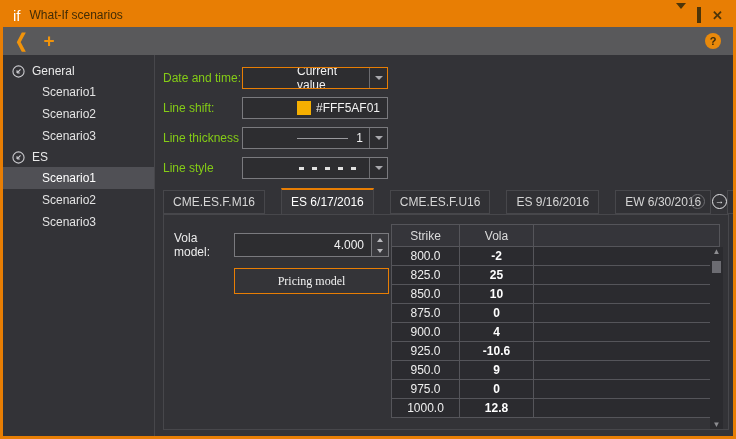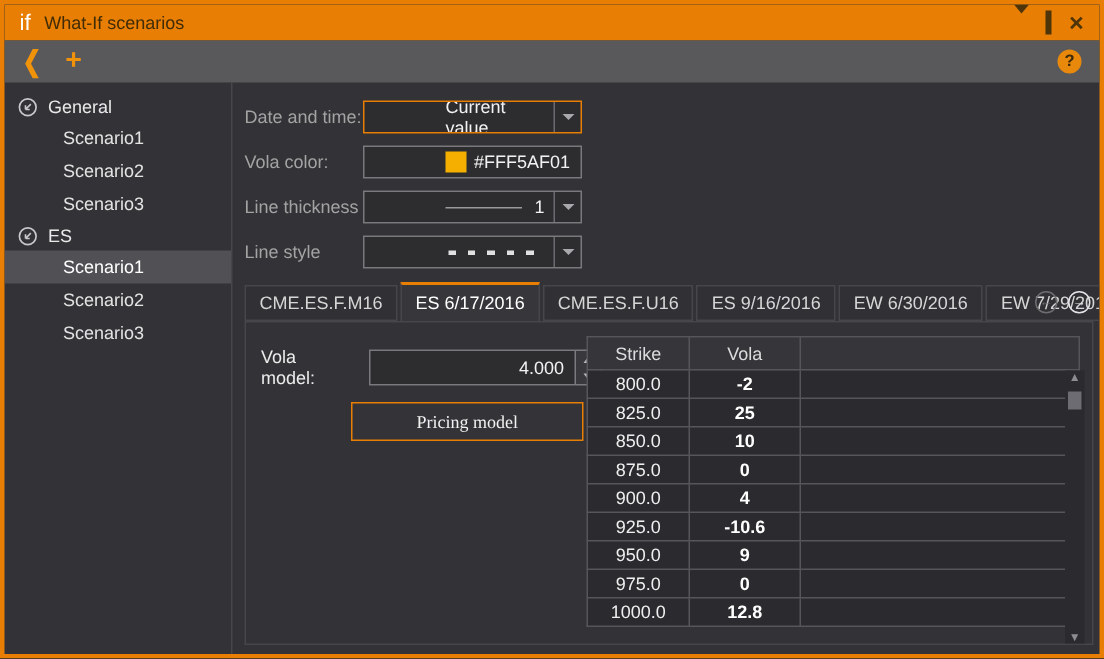--- a/index.html
+++ b/index.html
@@ -45,21 +45,21 @@
   .sidebar{ width:152px; flex:0 0 auto; border-right:1px solid #47474b; padding-top:6px; }
   .tree-group{ display:flex; align-items:center; gap:7px; padding:3px 8px 3px 9px; color:#e9e9e9; font-size:12px; }
   .tree-ico{ width:13px; height:13px; flex:0 0 auto; }
   .tree-item{ padding:4px 8px 4px 39px; color:#e3e3e3; font-size:12px; }
   .tree-item.selected{ background:#505055; color:#ffffff; }
 
   
   .content{ flex:1; display:flex; flex-direction:column; padding:8px 4px 6px 8px; overflow:hidden; }
 
   .form-row{ display:flex; align-items:center; height:30px; flex:0 0 auto; }
-  .form-label{ width:79px; color:#a3a3a3; font-size:12px; }
+  .form-label{ width:79px; color:#84cc16; font-size:12px; }
   .combo{
     width:146px; height:22px; background:#2d2d30; border:1px solid #7a7a7e;
     display:flex; align-items:stretch;
   }
   .combo.orange{ border-color:#e87e04; }
   .combo-main{ flex:1; display:flex; align-items:center; padding:0 6px; color:#f2f2f2; font-size:12px; overflow:hidden;margin-left:48px; }
   .combo-btn{ width:18px; border-left:1px solid #6c6c70; display:flex; align-items:center; justify-content:center; }
   .arrow-down{ width:0; height:0; border-left:4px solid transparent; border-right:4px solid transparent; border-top:4px solid #a9a9ad; }
   .swatch{ width:14px; height:14px; background:#f5af01; margin-right:5px; flex:0 0 auto; }
   .thick-line{ flex:1; height:1px; background:#9a9a9e; margin-right:8px; }
@@ -67,21 +67,21 @@
   .dash-line{ flex:1; height:3px;
     background:repeating-linear-gradient(90deg,#e0e0e0 0 5px,transparent 5px 13px);
     margin:0 2px;
   }
 
   
   .tabstrip{ display:flex; align-items:flex-end; margin-top:4px; height:27px; flex:0 0 auto; position:relative; padding-right:46px; }
   .tab{
     height:24px; display:flex; align-items:center; padding:0 9px;
     border:1px solid #47474b; background:#313135; color:#d6d6d6;
-    font-size:12px; margin-right:2px; white-space:nowrap; flex:0 0 auto;
+    font-size:12px; margin-right:16px; white-space:nowrap; flex:0 0 auto;
   }
   .tab.selected{
     height:26px; border-top:2px solid #e87e04; border-bottom:none;
     background:#37373b; color:#ffffff;
   }
   .tab.clipped{ width:88px; overflow:hidden; padding-right:0; }
   .tab-scrolls{ position:absolute; right:2px; bottom:5px; display:flex; gap:7px; }
   .scroll-btn{
     width:15px; height:15px; border-radius:50%; font-size:9px; line-height:13px;
     text-align:center;
@@ -92,21 +92,21 @@
   
   .tabcontent{
     flex:1; border:1px solid #47474b; position:relative; overflow:hidden;
   }
   .vola-row{ display:flex; align-items:center; margin:16px 0 0 10px; }
   .vola-label{ color:#ececec; font-size:12px; width:60px; }
   .spin-group{ display:flex; align-items:stretch; height:24px; }
   .spin-field{
     width:138px; background:#2d2d30; border:1px solid #7a7a7e;
     display:flex; align-items:center; justify-content:flex-end;
-    color:#f2f2f2; font-size:12px; padding:0 7px;margin-left:12px;
+    color:#f2f2f2; font-size:12px; padding:0 7px;
   }
   .spin-btns{ width:17px; display:flex; flex-direction:column; border:1px solid #7a7a7e; border-left:none; background:#39393d; }
   .spin-btn{ flex:1; display:flex; align-items:center; justify-content:center; }
   .tri-up{ width:0; height:0; border-left:3.5px solid transparent; border-right:3.5px solid transparent; border-bottom:4px solid #b9b9bd; }
   .tri-dn{ width:0; height:0; border-left:3.5px solid transparent; border-right:3.5px solid transparent; border-top:4px solid #b9b9bd; }
   .pricing-btn{
     margin:9px 0 0 70px; width:155px; height:26px;
     border:1px solid #e87e04; background:#343438; color:#f2f2f2;
     font-size:12px; display:flex; align-items:center; justify-content:center;
     font-family:Liberation Serif, serif;
@@ -187,21 +187,21 @@
         <span class="form-label">Date and time:</span>
         <div class="combo orange">
           <div class="combo-main">Current value</div>
           <div class="combo-btn">
               <span class="arrow-down"></span>
             </div>
         </div>
       </div>
 
       <div class="form-row">
-        <span class="form-label">Vola color:</span>
+        <span class="form-label">Line shift:</span>
         <div class="combo">
           <div class="combo-main">
             <span class="swatch" style="background: rgb(245, 175, 1);"></span>
             <span>#FFF5AF01</span>
           </div>
         </div>
       </div>
 
       <div class="form-row">
         <span class="form-label">Line thickness</span>

